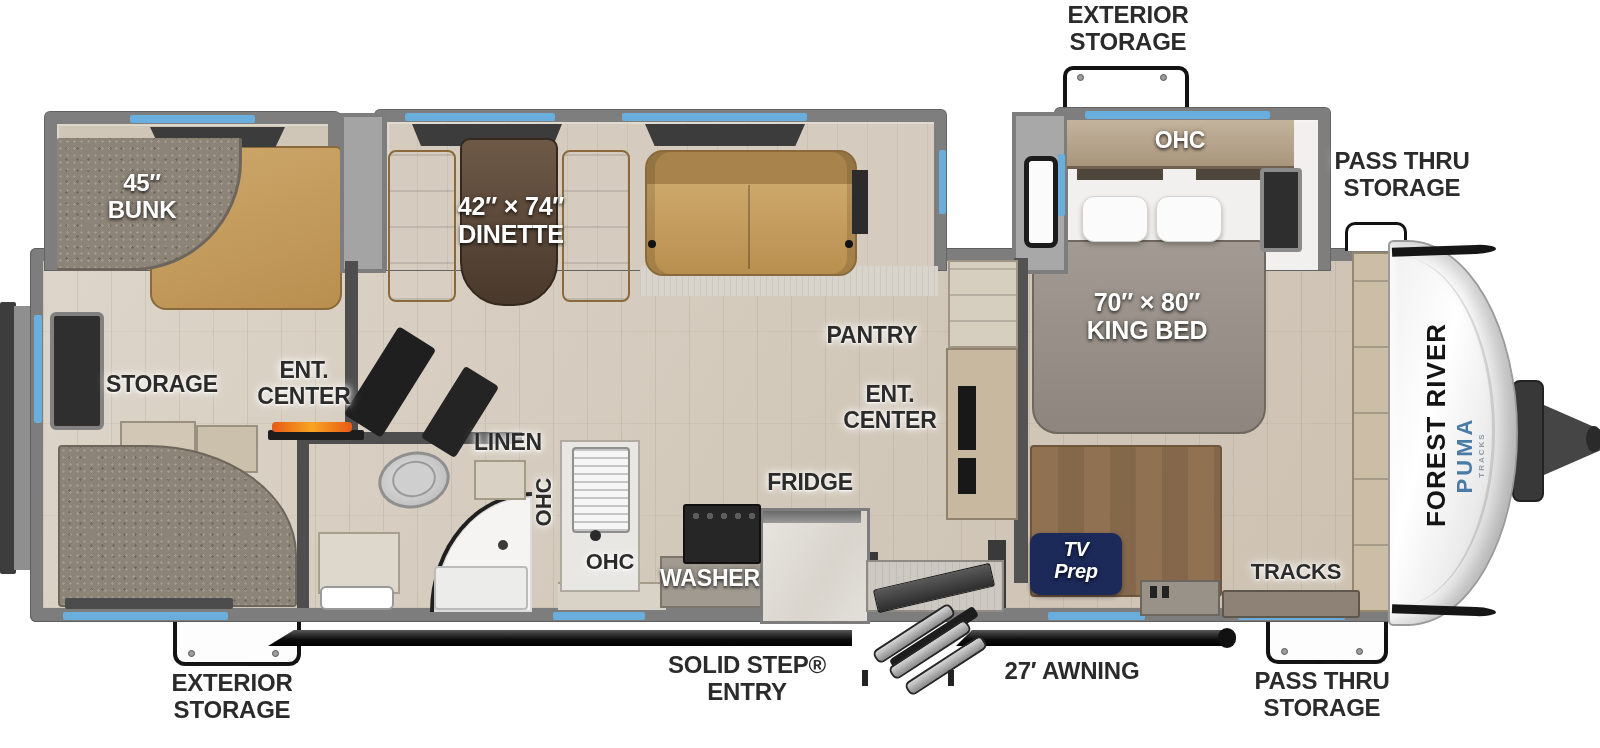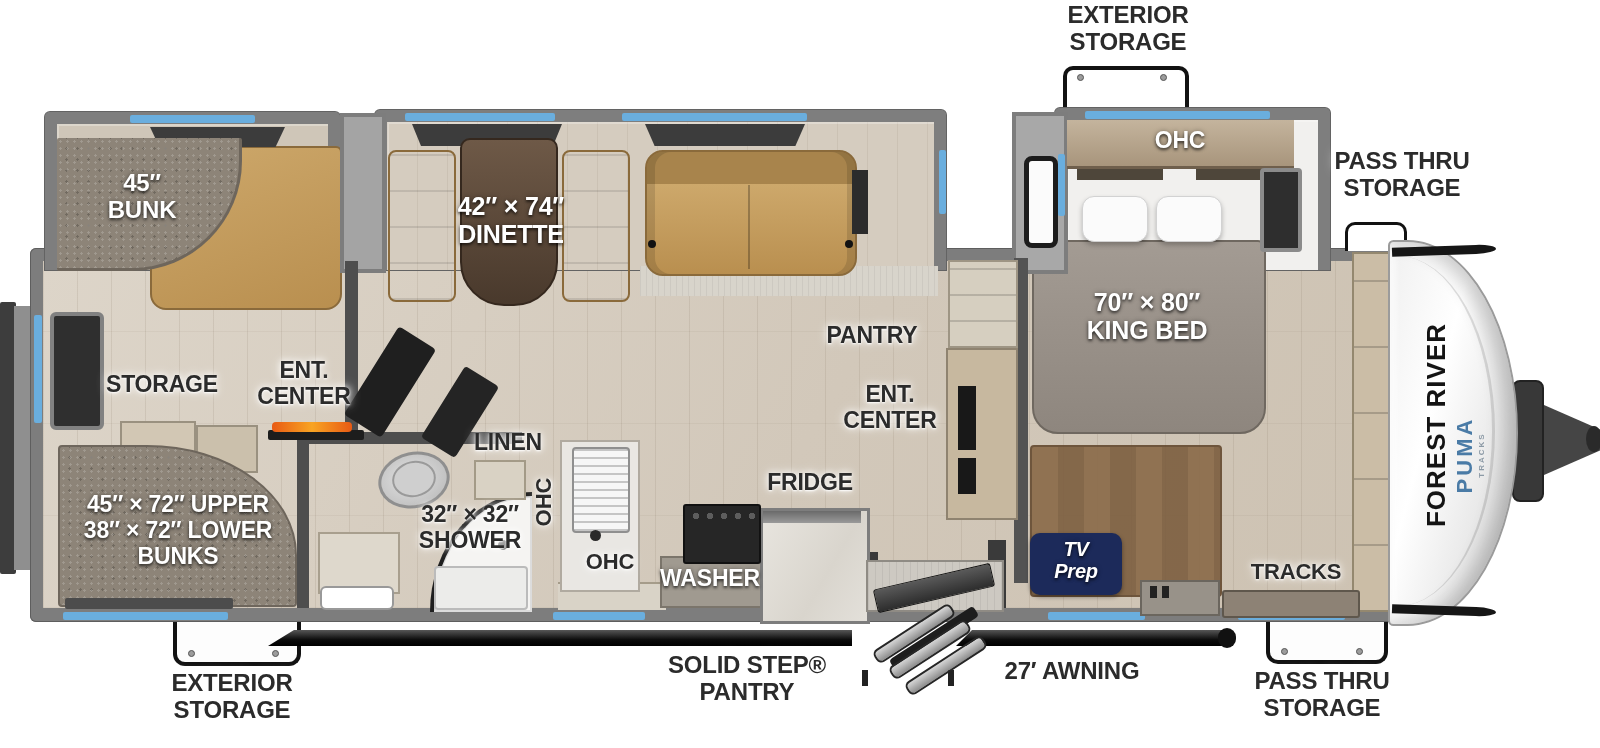--- a/index.html
+++ b/index.html
@@ -134,38 +134,33 @@
   <div class="abs" style="left:272px;top:422px;width:80px;height:10px;background:linear-gradient(90deg,#e85a14,#f8a423,#e85a14);border-radius:4px;z-index:5;"></div>
   <div class="lbl lbl-dark" style="left:304px;top:358px;font-size:23px;z-index:6;">ENT.
 CENTER</div>
 
   <div class="abs" style="left:120px;top:421px;width:72px;height:50px;background:#d2c7b4;border:2px solid #9a9180;z-index:4;"></div>
   <div class="abs" style="left:196px;top:425px;width:58px;height:44px;background:#cbc0ac;border:2px solid #9a9180;z-index:4;"></div>
 
   <div class="abs speckle" style="left:58px;top:445px;width:235px;height:158px;border-radius:4px 150px 4px 4px / 4px 110px 4px 4px;
               border:2px solid #6e665c;z-index:4;"></div>
   <div class="abs" style="left:65px;top:598px;width:168px;height:11px;background:#4c4c4c;border-radius:2px;z-index:5;"></div>
-  <div class="lbl lbl-white" style="left:178px;top:492px;font-size:23px;z-index:6;">45″ × 72″ UPPER
-38″ × 72″ LOWER
-BUNKS</div>
 
   <div class="abs" style="left:378px;top:452px;width:66px;height:50px;background:radial-gradient(ellipse at 45% 45%, #e3e3e3, #b5b5b5);
               border:3px solid #8f8f8f;border-radius:50%;transform:rotate(-12deg);z-index:4;"></div>
   <div class="abs" style="left:392px;top:461px;width:40px;height:32px;background:#cfcfcf;border:2px solid #9a9a9a;border-radius:50%;transform:rotate(-12deg);z-index:5;"></div>
   <div class="abs" style="left:430px;top:492px;width:98px;height:116px;background:#f5f4f2;
               border-top-left-radius:100% 100%;border-left:4px solid #1f1f1f;border-top:4px solid #1f1f1f;
               box-shadow:inset 0 0 0 2px #dcdcdc;z-index:4;"></div>
   <div class="abs" style="left:434px;top:566px;width:90px;height:40px;background:#ececea;border:2px solid #bbbbbb;border-radius:4px;z-index:4;"></div>
   <div class="dot" style="left:498px;top:540px;width:10px;height:10px;background:#3a3a3a;"></div>
   <div class="abs" style="left:318px;top:532px;width:78px;height:58px;background:#ded8cc;border:2px solid #a89f8e;z-index:4;"></div>
   <div class="abs" style="left:320px;top:586px;width:70px;height:20px;background:#ffffff;border:2px solid #999999;border-radius:6px;z-index:5;"></div>
   <div class="abs" style="left:474px;top:460px;width:48px;height:36px;background:#d9d2c4;border:2px solid #a39a87;z-index:4;"></div>
   <div class="lbl lbl-dark" style="left:508px;top:430px;font-size:23px;z-index:6;">LINEN</div>
-  <div class="lbl lbl-dark" style="left:470px;top:502px;font-size:23px;z-index:6;">32″ × 32″
-SHOWER</div>
   <div class="vlbl lbl-dark" style="left:508px;top:490px;width:70px;height:24px;font-size:22px;transform:rotate(-90deg);z-index:6;">OHC</div>
 
   <div class="abs" style="left:558px;top:582px;width:108px;height:26px;background:#d9d3c7;border-top:2px solid #a59c8a;z-index:4;"></div>
   <div class="abs" style="left:560px;top:440px;width:76px;height:148px;background:#e9e7e3;border:2px solid #b0aaa0;z-index:4;"></div>
   <div class="abs" style="left:572px;top:447px;width:54px;height:82px;background:#f6f6f6;border:2px solid #8f8f8f;border-radius:4px;
               background-image:repeating-linear-gradient(0deg, rgba(0,0,0,.20) 0 2px, transparent 2px 8px);z-index:5;"></div>
   <div class="dot" style="left:590px;top:530px;width:11px;height:11px;background:#2a2a2a;"></div>
   <div class="lbl lbl-dark" style="left:610px;top:550px;font-size:22px;z-index:6;">OHC</div>
   <div class="abs" style="left:660px;top:556px;width:100px;height:48px;background:#a09a90;border:2px solid #7b756b;z-index:4;"></div>
   <div class="lbl lbl-white" style="left:710px;top:566px;font-size:23px;z-index:6;">WASHER</div>
@@ -250,18 +245,18 @@
   <div class="vlbl" style="left:1448px;top:449px;width:70px;height:12px;transform:rotate(-90deg);
               font-size:8px;font-weight:700;letter-spacing:2px;color:#8c9aa6;z-index:7;">TRACKS</div>
 
   <div class="lbl lbl-dark" style="left:1128px;top:2px;font-size:24px;z-index:6;">EXTERIOR
 STORAGE</div>
   <div class="lbl lbl-dark" style="left:1402px;top:148px;font-size:24px;z-index:6;">PASS THRU
 STORAGE</div>
   <div class="lbl lbl-dark" style="left:232px;top:670px;font-size:24px;z-index:6;">EXTERIOR
 STORAGE</div>
   <div class="lbl lbl-dark" style="left:747px;top:652px;font-size:24px;z-index:6;">SOLID STEP®
-PANTRY</div>
+ENTRY</div>
   <div class="lbl lbl-dark" style="left:1072px;top:658px;font-size:24px;z-index:6;">27′ AWNING</div>
   <div class="lbl lbl-dark" style="left:1322px;top:668px;font-size:24px;z-index:6;">PASS THRU
 STORAGE</div>
 
 </div>
 
 </body></html>

